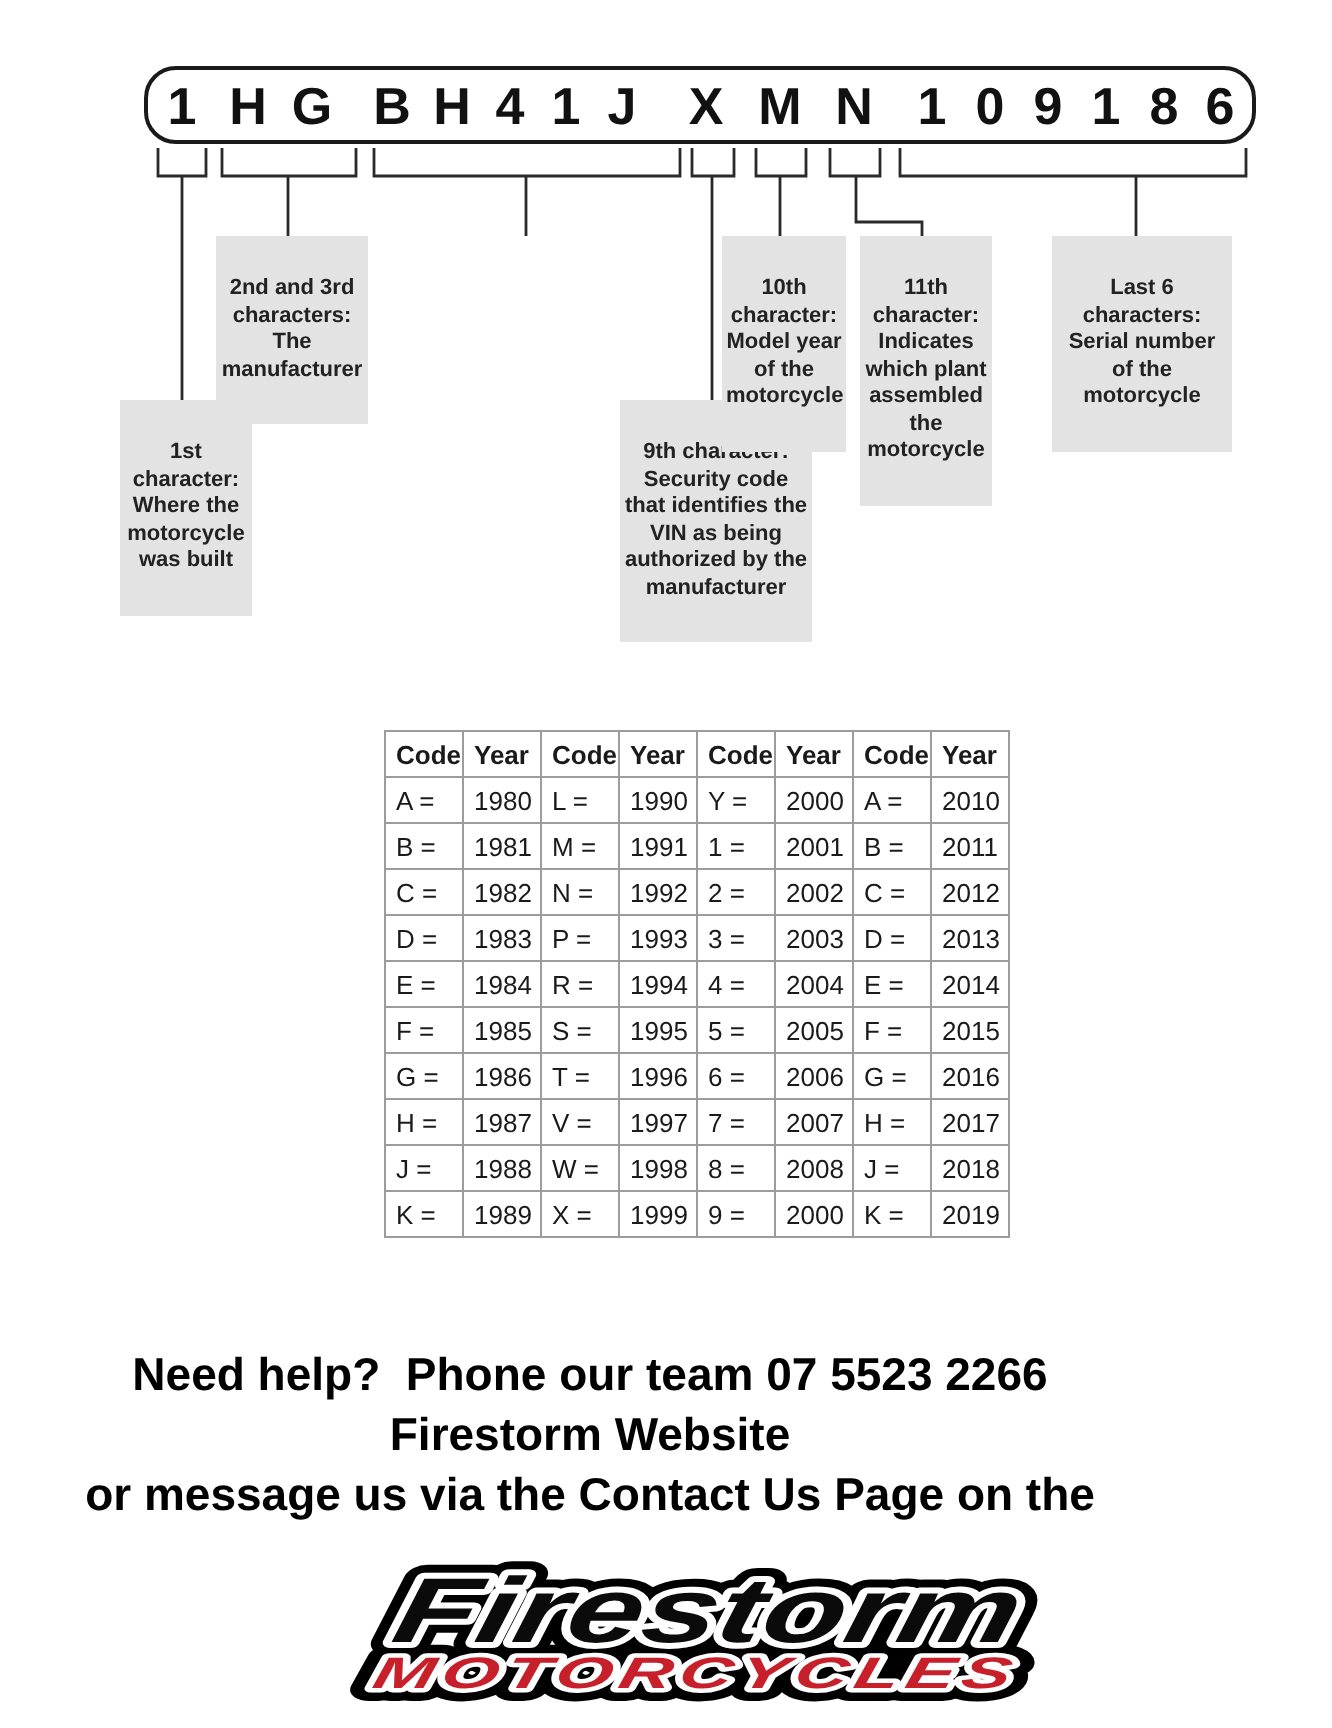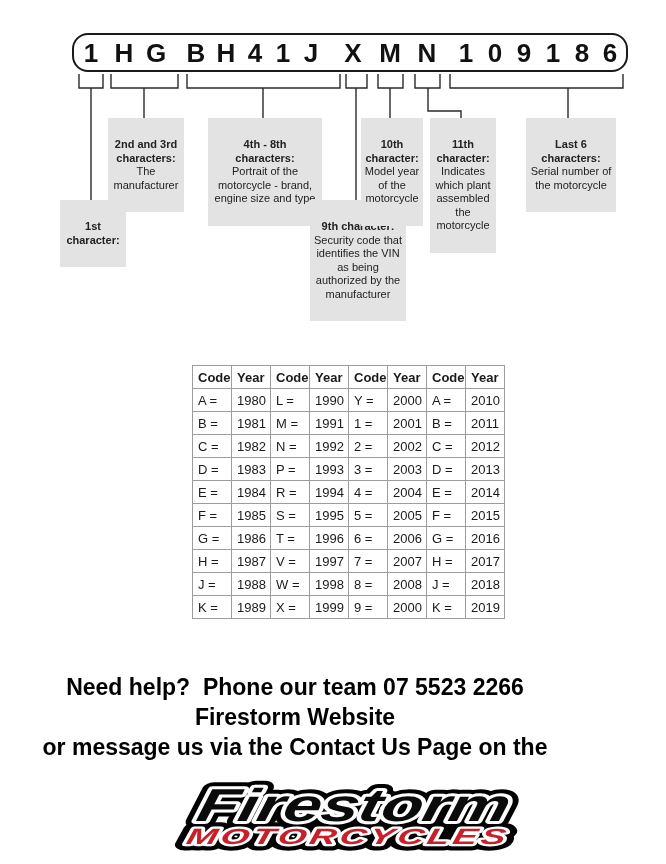--- a/index.html
+++ b/index.html
@@ -20,21 +20,21 @@
   }
   
   #connector-svg{position:absolute;left:0;top:0;width:666px;height:300px;}
   #connector-svg path{stroke:#2a2a2a;stroke-width:1.4;fill:none;}
   
   .callout{
     position:absolute;background:#e3e3e3;text-align:center;
     font-size:11px;line-height:13.5px;padding:20px 2px;color:#222;
   }
   .callout .t{font-weight:bold;display:inline-block;}
-  .callout .b{display:block;}
+  .callout .b{display:block;font-weight:bold;}
   .narrow-title .t{max-width:70px;}
   
   .source-note{
     position:absolute;left:60px;top:300px;font-size:11.5px;color:#222;
     white-space:pre;
   }
   
   .year-table{
     position:absolute;left:192px;top:365px;border-collapse:collapse;
     table-layout:fixed;font-size:13px;color:#1a1a1a;
@@ -87,31 +87,28 @@
     <path d="M111 74 V88 H178 V74 M144 88 V118"></path>
     <path d="M187 74 V88 H340 V74 M263 88 V118"></path>
     <path d="M346 74 V88 H367 V74 M356 88 V200"></path>
     <path d="M378 74 V88 H403 V74 M390 88 V118"></path>
     <path d="M415 74 V88 H440 V74 M428 88 V111 H461 V118"></path>
     <path d="M450 74 V88 H623 V74 M568 88 V118"></path>
   </svg>
 
   <div class="callout" style="left:60px;top:200px;width:62px;">
     <span class="t">1st character:</span>
+    <span class="b">Where the motorcycle was built</span>
   </div>
 
   <div class="callout" style="left:108px;top:118px;width:72px;">
     <span class="t">2nd and 3rd characters:</span>
     <span class="b">The manufacturer</span>
   </div>
 
-  <div class="callout narrow-title" style="left:208px;top:118px;width:110px;">
-    <span class="t">4th - 8th characters:</span>
-    <span class="b">Portrait of the motorcycle - brand, engine size and type</span>
-  </div>
 
   <div class="callout" style="left:310px;top:200px;width:92px;">
     <span class="t">9th character:</span>
     <span class="b">Security code that identifies the VIN as being authorized by the manufacturer</span>
   </div>
 
   <div class="callout" style="left:361px;top:118px;width:58px;">
     <span class="t">10th character:</span>
     <span class="b">Model year of the motorcycle</span>
   </div>

